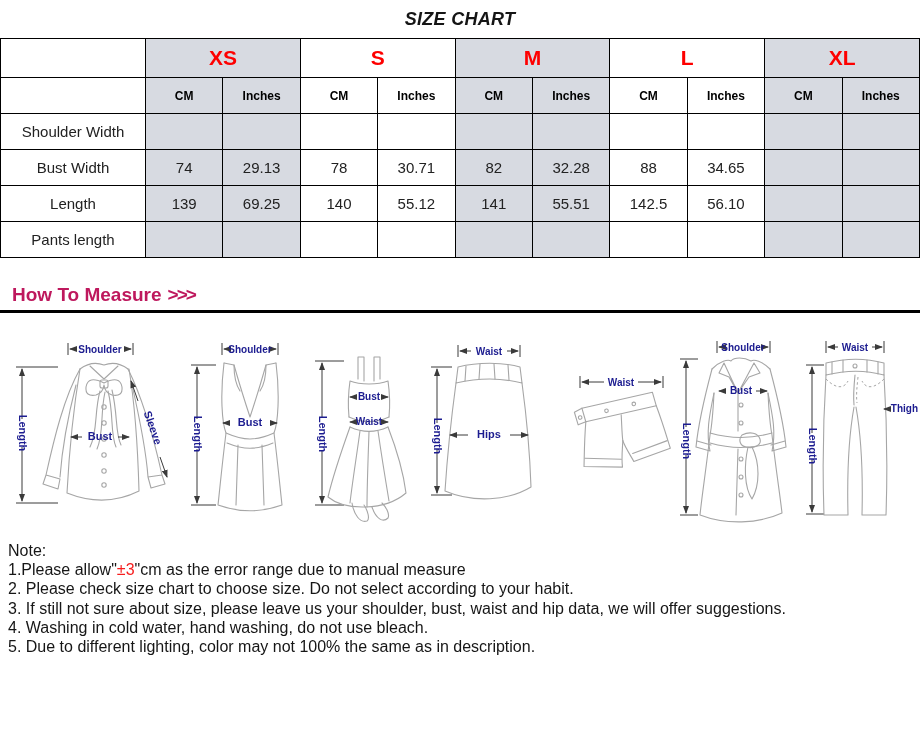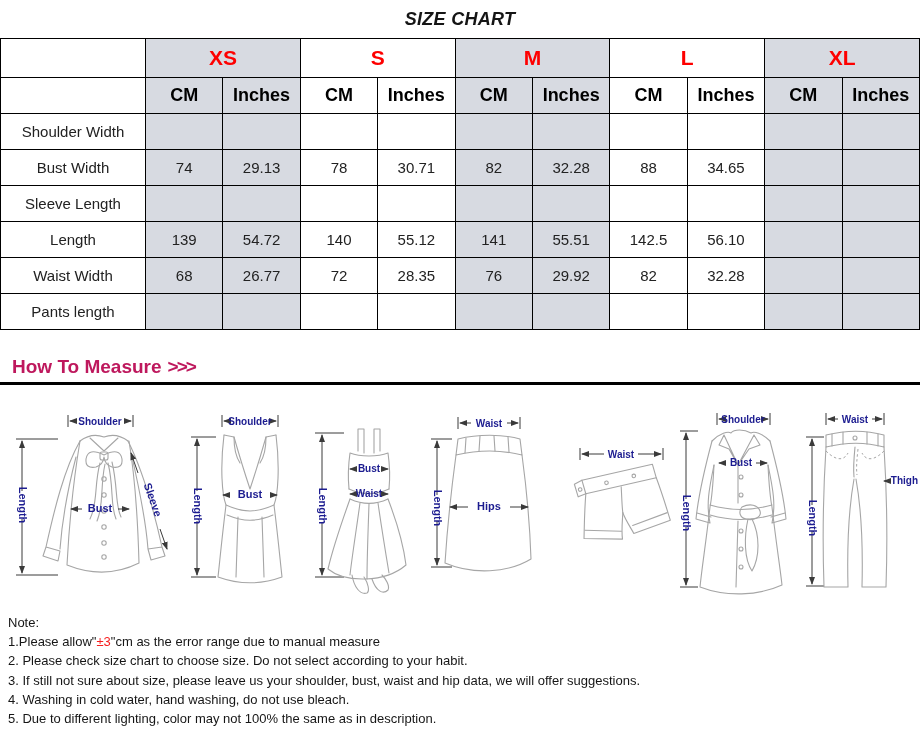--- a/index.html
+++ b/index.html
@@ -5,35 +5,35 @@
   * { box-sizing: border-box; }
   html,body { margin:0; padding:0; }
   body {
     width:920px; height:755px; background:#ffffff; overflow:hidden;
     font-family:"Liberation Sans", sans-serif; color:#111; position:relative;
   }
   .title { height:38px; line-height:38px; text-align:center; font-size:18px; font-weight:bold; color:#151515; letter-spacing:.3px;font-style:italic; }
   table.size { width:920px; border-collapse:collapse; table-layout:fixed;border-radius:23px; }
   table.size td, table.size th { border:1px solid #000; text-align:center; vertical-align:middle; padding:0; overflow:hidden; }
   tr.sizes th { height:39px; font-size:21px; font-weight:bold; color:#fe0000; }
-  tr.units td { height:36px; font-size:18px; font-weight:bold; color:#000; }
+  tr.units td { height:36px; font-size:12px; font-weight:bold; color:#000; }
   tr.data td  { height:36px; font-size:15px; color:#222; }
   td.rowlabel { font-size:13px; color:#111;margin-left:32px; }
   .sh { background:#d7dae1; }
   .measure-head { margin:26px 0 0 12px; font-size:19px; font-weight:bold; color:#be185d; height:22px; line-height:22px; }
   .measure-head .chev { letter-spacing:-2px; margin-left:6px; }
   .rule { height:3px; background:#000; margin-top:4px; }
   .figures { position:relative; height:198px; margin-top:22px; }
   .fig { position:absolute; top:0; }
   .garm { fill:none; stroke:#a6a6a6; stroke-width:1.1; stroke-linecap:round; stroke-linejoin:round; }
   .dash { fill:none; stroke:#a6a6a6; stroke-width:1; stroke-dasharray:2.5,2.5; }
   .arr { stroke:#3a3a3a; stroke-width:1; fill:none; }
   .lbl { font-family:"Liberation Sans", sans-serif; font-weight:bold; fill:#1c1c90; font-size:11px; text-anchor:middle; dominant-baseline:middle; }
   .lbl.s10 { font-size:10px; }
-  .notes { margin:8px 0 0 8px; font-size:13px; color:#161616; line-height:19.2px; }
+  .notes { margin:8px 0 0 8px; font-size:16px; color:#161616; line-height:19.2px; }
   .notes p { margin:0; }
   .red { color:#f61e1e; }
 </style>
 </head>
 <body>
 
 <svg width="0" height="0" style="position:absolute">
   <defs>
     <marker id="ah" markerWidth="8" markerHeight="6" refX="7" refY="3" orient="auto" markerUnits="userSpaceOnUse">
       <path d="M0,0 L8,3 L0,6 Z" fill="#3a3a3a"></path>
@@ -90,55 +90,29 @@
     <td>78</td>
     <td>30.71</td>
     <td class="sh">82</td>
     <td class="sh">32.28</td>
     <td>88</td>
     <td>34.65</td>
     <td class="sh"></td>
     <td class="sh"></td>
   </tr>
   <tr class="data">
-    <td class="rowlabel">Sleeve Length</td>
-    <td class="sh"></td>
-    <td class="sh"></td>
-    <td></td>
-    <td></td>
-    <td class="sh"></td>
-    <td class="sh"></td>
-    <td></td>
-    <td></td>
-    <td class="sh"></td>
-    <td class="sh"></td>
-  </tr>
-  <tr class="data">
     <td class="rowlabel">Length</td>
     <td class="sh">139</td>
-    <td class="sh">54.72</td>
+    <td class="sh">69.25</td>
     <td>140</td>
     <td>55.12</td>
     <td class="sh">141</td>
     <td class="sh">55.51</td>
     <td>142.5</td>
     <td>56.10</td>
-    <td class="sh"></td>
-    <td class="sh"></td>
-  </tr>
-  <tr class="data">
-    <td class="rowlabel">Waist Width</td>
-    <td class="sh">68</td>
-    <td class="sh">26.77</td>
-    <td>72</td>
-    <td>28.35</td>
-    <td class="sh">76</td>
-    <td class="sh">29.92</td>
-    <td>82</td>
-    <td>32.28</td>
     <td class="sh"></td>
     <td class="sh"></td>
   </tr>
   <tr class="data">
     <td class="rowlabel">Pants length</td>
     <td class="sh"></td>
     <td class="sh"></td>
     <td></td>
     <td></td>
     <td class="sh"></td>

